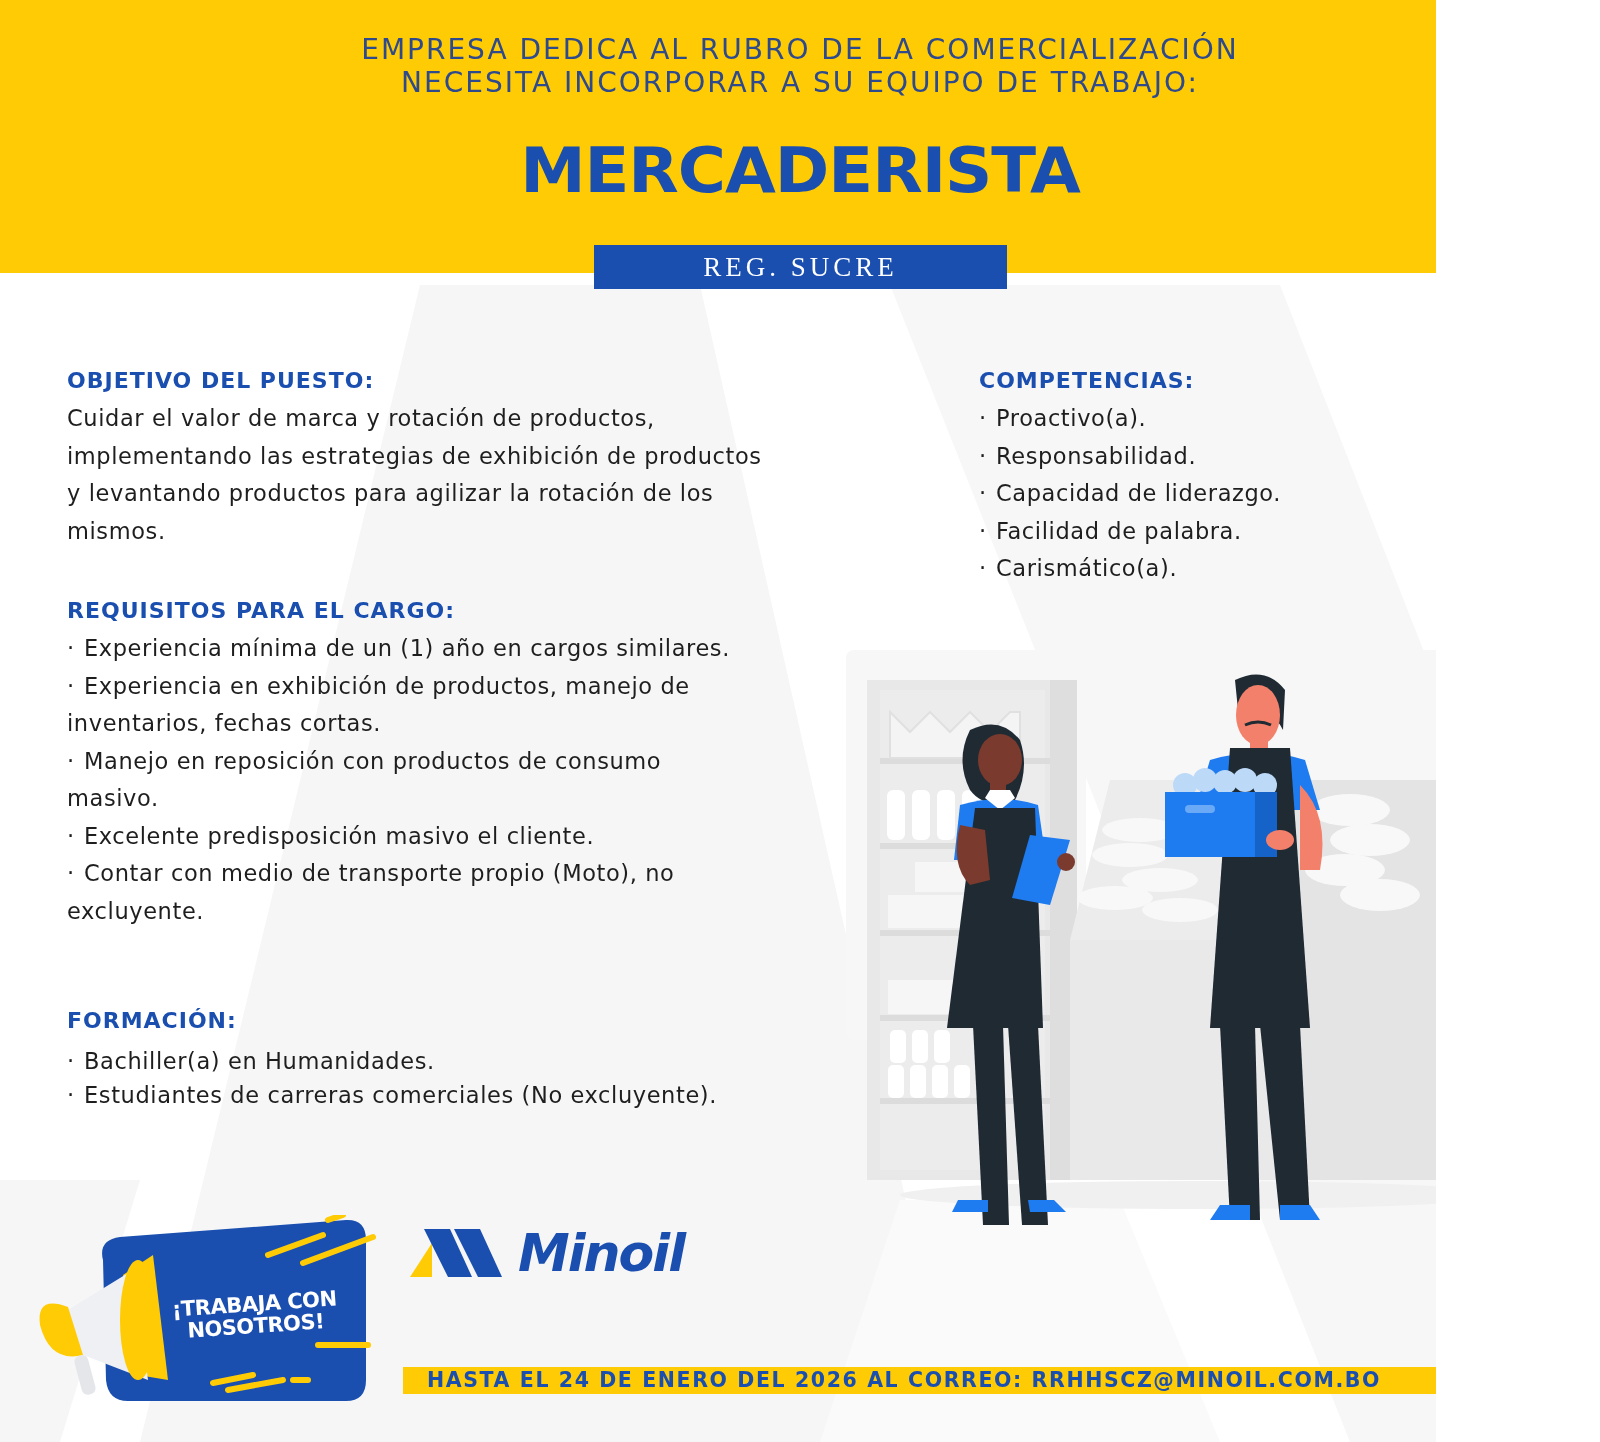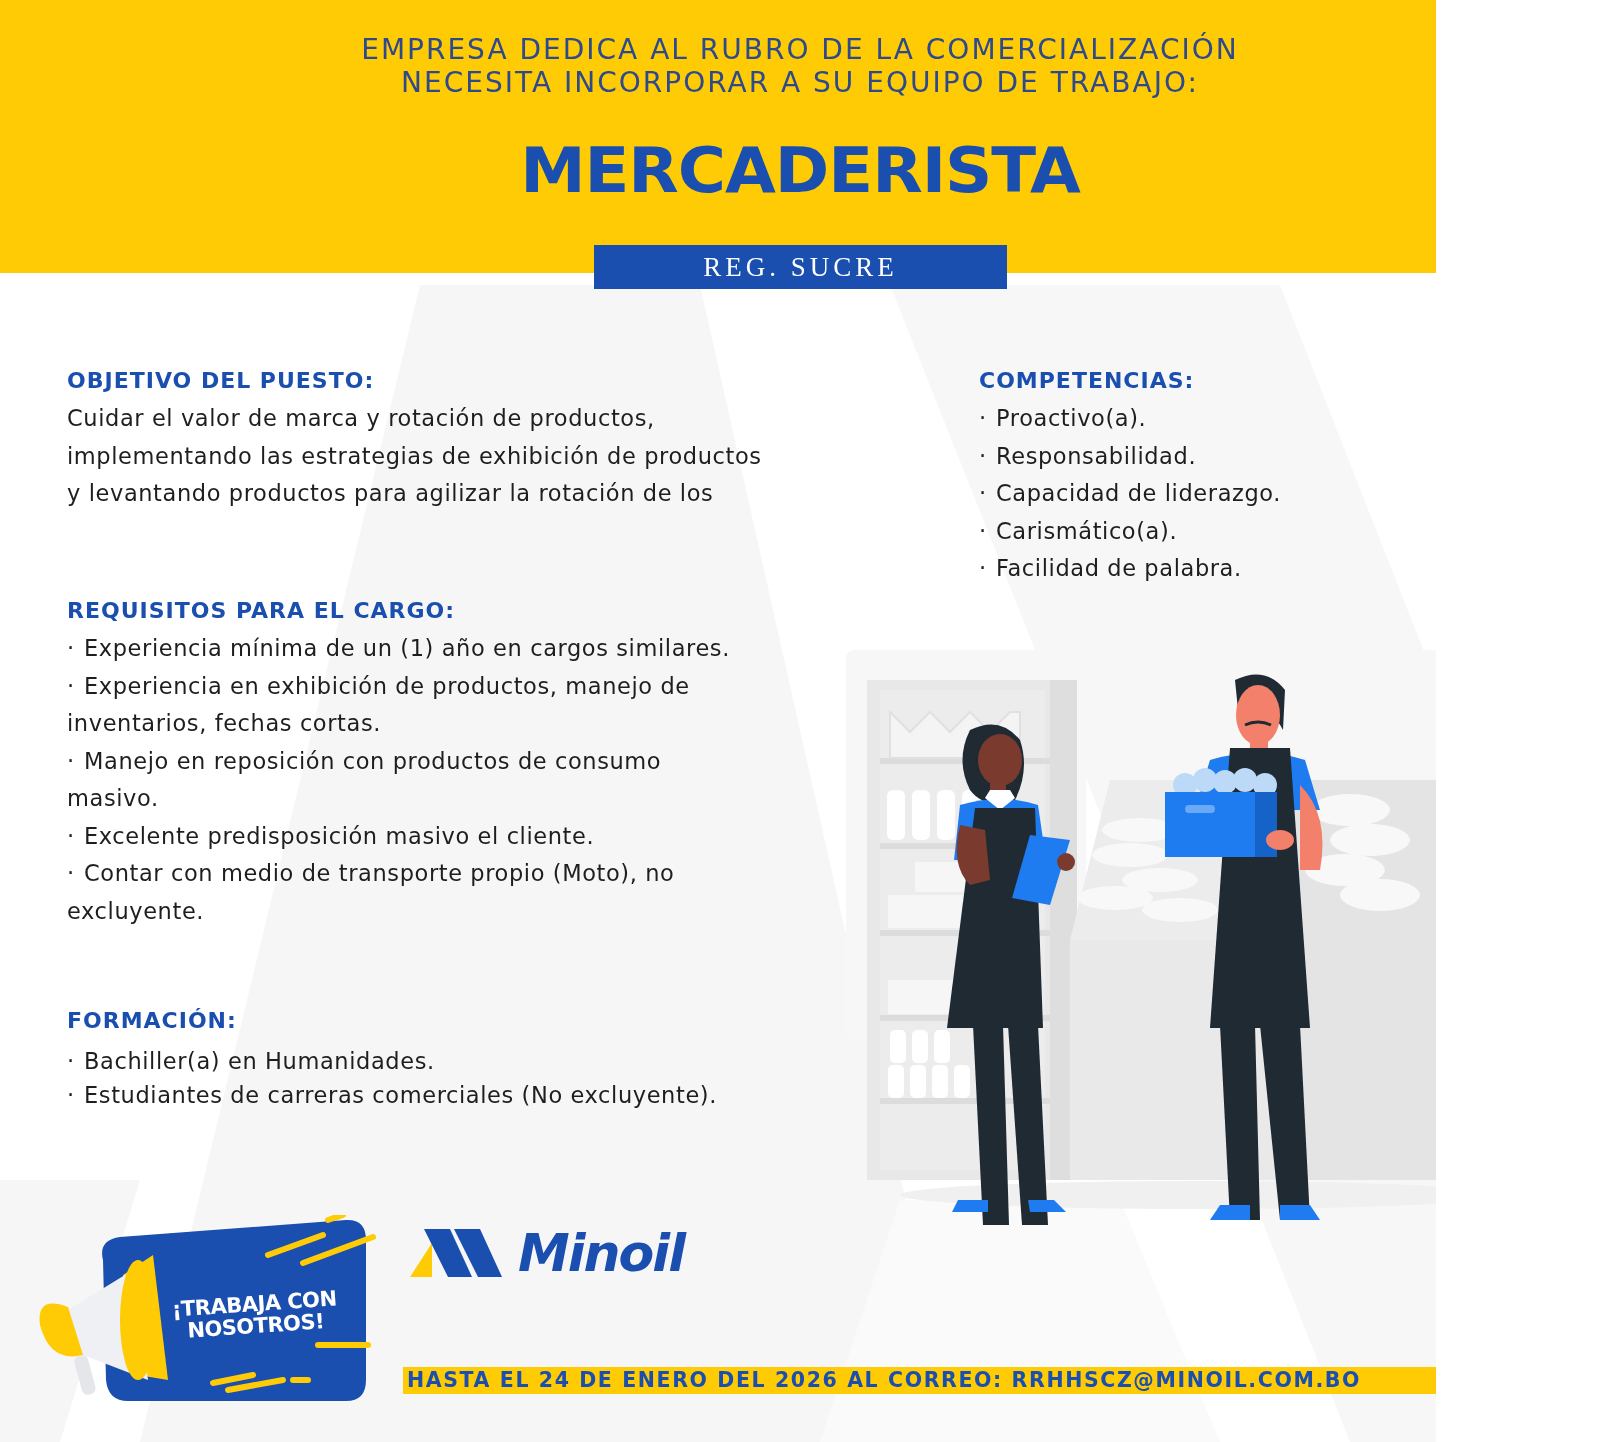--- a/index.html
+++ b/index.html
@@ -48,21 +48,21 @@
     transform: rotate(-4deg); z-index: 3; letter-spacing: -0.5px; }
 
   .logo { position: absolute; left: 410px; top: 1225px; width: 270px; height: 60px; z-index: 2; }
   .logo-text { position: absolute; left: 518px; top: 1222px; font-family: "DejaVu Sans", sans-serif;
     font-weight: bold; font-style: italic; font-size: 52px; line-height: 62px; color: #1A4FB0; letter-spacing: -2px; z-index: 3; }
 
   .footer-text { position: absolute; left: 410px; top: 1314px; width: 1140px; z-index: 2;
     font-family: "DejaVu Sans", sans-serif; font-size: 17.5px; line-height: 23px; letter-spacing: 1.2px; color: #1A4FB0; }
   .deadline { position: absolute; left: 403px; top: 1367px; width: 1135px; height: 27px; background: #FFCB05; z-index: 2;
     font-family: "DejaVu Sans", sans-serif; font-weight: bold; font-size: 20.5px; line-height: 27px;
-    letter-spacing: 1.6px; color: #1A4FB0; padding-left: 4px; white-space: nowrap; }
+    letter-spacing: 1.6px; color: #1A4FB0; padding-left: 24px; white-space: nowrap; }
 </style>
 </head>
 <body>
 
 <div class="page">
 
   <svg class="bg-shapes" viewBox="0 0 1600 1442">
     <polygon points="420,285 700,285 960,1442 140,1442" fill="#f6f6f7"></polygon>
     <polygon points="890,285 1280,285 1600,1100 1600,1442 1350,1442" fill="#f7f7f8"></polygon>
     <polygon points="0,1180 140,1180 60,1442 0,1442" fill="#f6f6f7"></polygon>
@@ -77,20 +77,21 @@
     <div class="title">MERCADERISTA</div>
   </div>
   <div class="region-badge">REG. SUCRE</div>
 
   <div class="block" id="objetivo">
     <div class="heading">OBJETIVO DEL PUESTO:</div>
     <div class="para" style="margin-top:4px">
       <div>Cuidar el valor de marca y rotación de productos,</div>
       <div>implementando las estrategias de exhibición de productos</div>
       <div>y levantando productos para agilizar la rotación de los</div>
+      <div>mismos.</div>
     </div>
   </div>
 
   <div class="block" id="requisitos">
     <div class="heading">REQUISITOS PARA EL CARGO:</div>
     <ul class="list" style="margin-top:4px">
       <li><span class="bullet">·</span><span>Experiencia mínima de un (1) año en cargos similares.</span></li>
       <li><span class="bullet">·</span><span>Experiencia en exhibición de productos, manejo de</span></li>
       <li><span>inventarios, fechas cortas.</span></li>
       <li><span class="bullet">·</span><span>Manejo en reposición con productos de consumo</span></li>
@@ -108,22 +109,22 @@
       <li><span class="bullet">·</span><span>Estudiantes de carreras comerciales (No excluyente).</span></li>
     </ul>
   </div>
 
   <div class="block" id="competencias">
     <div class="heading">COMPETENCIAS:</div>
     <ul class="list" style="margin-top:4px">
       <li><span class="bullet">·</span><span>Proactivo(a).</span></li>
       <li><span class="bullet">·</span><span>Responsabilidad.</span></li>
       <li><span class="bullet">·</span><span>Capacidad de liderazgo.</span></li>
+      <li><span class="bullet">·</span><span>Facilidad de palabra.</span></li>
       <li><span class="bullet">·</span><span>Carismático(a).</span></li>
-      <li><span class="bullet">·</span><span>Facilidad de palabra.</span></li>
     </ul>
   </div>
 
   <svg class="illustration" viewBox="0 0 680 600">
 
     <rect x="6" y="10" width="240" height="390" rx="8" fill="#f7f7f7"></rect>
     <rect x="270" y="10" width="400" height="390" rx="8" fill="#f7f7f7"></rect>
 
     <rect x="27" y="40" width="210" height="500" fill="#e8e8e8"></rect>
     <rect x="210" y="40" width="27" height="500" fill="#dedede"></rect>

